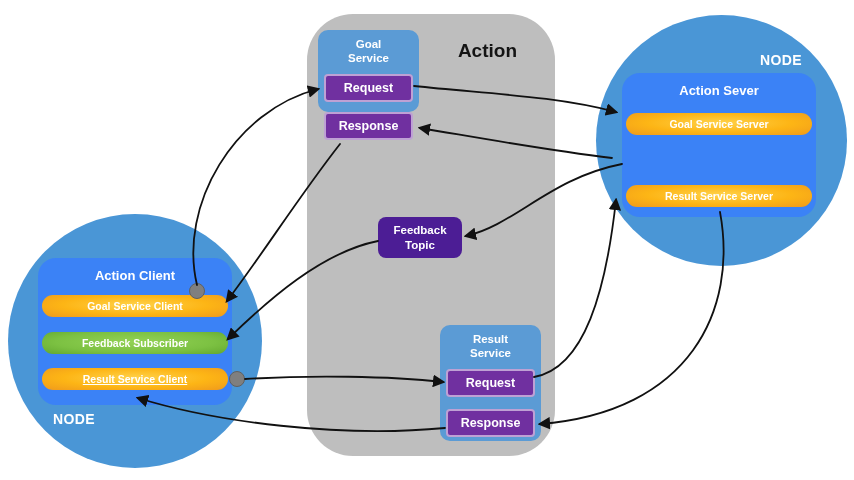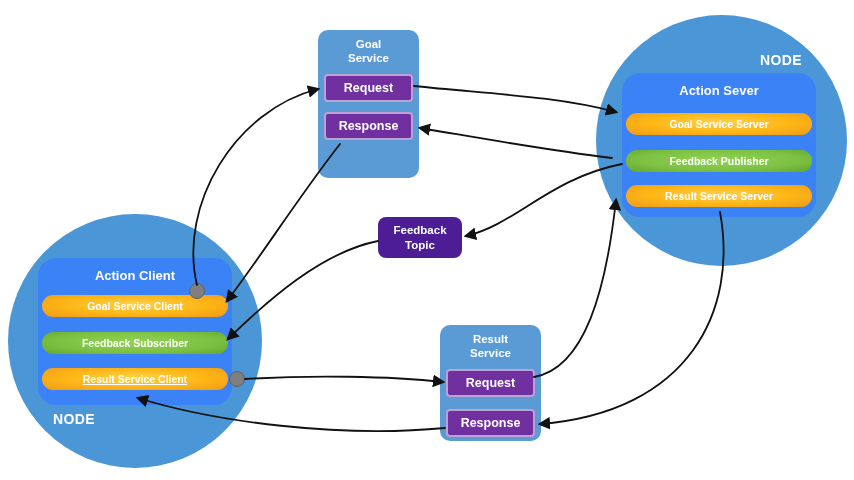--- a/index.html
+++ b/index.html
@@ -31,21 +31,21 @@
   .pill.yellow { background: radial-gradient(ellipse at 50% 45%, #FFD24A 0%, #FDB515 55%, #EF991C 100%); }
   .pill.green  { background: radial-gradient(ellipse at 50% 45%, #93D255 0%, #7CC142 60%, #62A72F 100%); }
   .orange-box.client .pill.p1 { top:37px; }
   .orange-box.client .pill.p2 { top:74px; }
   .orange-box.client .pill.p3 { top:110px;text-decoration:underline; }
   .orange-box.server .pill.p1 { top:40px; }
   .orange-box.server .pill.p2 { top:77px; }
   .orange-box.server .pill.p3 { top:112px; }
 
   .service-box { position:absolute; background:#5B9BD5; border-radius:10px; color:#ffffff; }
-  .service-box.goal   { left:318px; top:30px;  width:101px; height:148px; }
+  .service-box.goal   { left:318px; top:30px;  width:101px; height:82px; }
   .service-box.result { left:440px; top:325px; width:101px; height:116px; }
   .service-title { margin:7px auto 0; width:58px; text-align:center;
                    font-size:11.5px; font-weight:bold; line-height:1.25; }
   .btn { position:absolute; left:6px; width:89px; height:28px; background:#7030A0;
          border:2px solid rgba(255,255,255,.55); border-radius:4px;
          display:flex; align-items:center; justify-content:center;
          color:#ffffff; font-weight:bold; font-size:12.5px; }
   .service-box.goal   .btn.request  { top:44px; }
   .service-box.goal   .btn.response { top:82px; }
   .service-box.result .btn.request  { top:44px; }
@@ -63,37 +63,39 @@
   .dot.d2 { left:229px; top:371px; }
 
   svg.arrows { position:absolute; left:0; top:0; width:854px; height:480px; pointer-events:none; }
   path.arrow { fill:none; stroke:#111111; stroke-width:1.8; stroke-linecap:round; }
 </style>
 </head>
 <body>
 
 <div class="canvas">
 
+  <div class="panel">
+    <div class="panel-title">Action</div>
+  </div>
 
   <div class="circle client"></div>
 
   <div class="circle server"></div>
 
   <div class="orange-box client">
     <div class="orange-title">Action Client</div>
     <div class="pill yellow p1">Goal Service Client</div>
     <div class="pill green  p2">Feedback Subscriber</div>
     <div class="pill yellow p3">Result Service Client</div>
   </div>
   <div class="node-label client">NODE</div>
 
   <div class="orange-box server">
     <div class="orange-title">Action Sever</div>
     <div class="pill yellow p1">Goal Service Server</div>
-    <div class="pill green  p2">Feedback Publisher</div>
     <div class="pill yellow p3">Result Service Server</div>
   </div>
   <div class="node-label server">NODE</div>
 
   <div class="service-box goal">
     <div class="service-title">Goal Service</div>
     <div class="btn request">Request</div>
     <div class="btn response">Response</div>
   </div>
 

